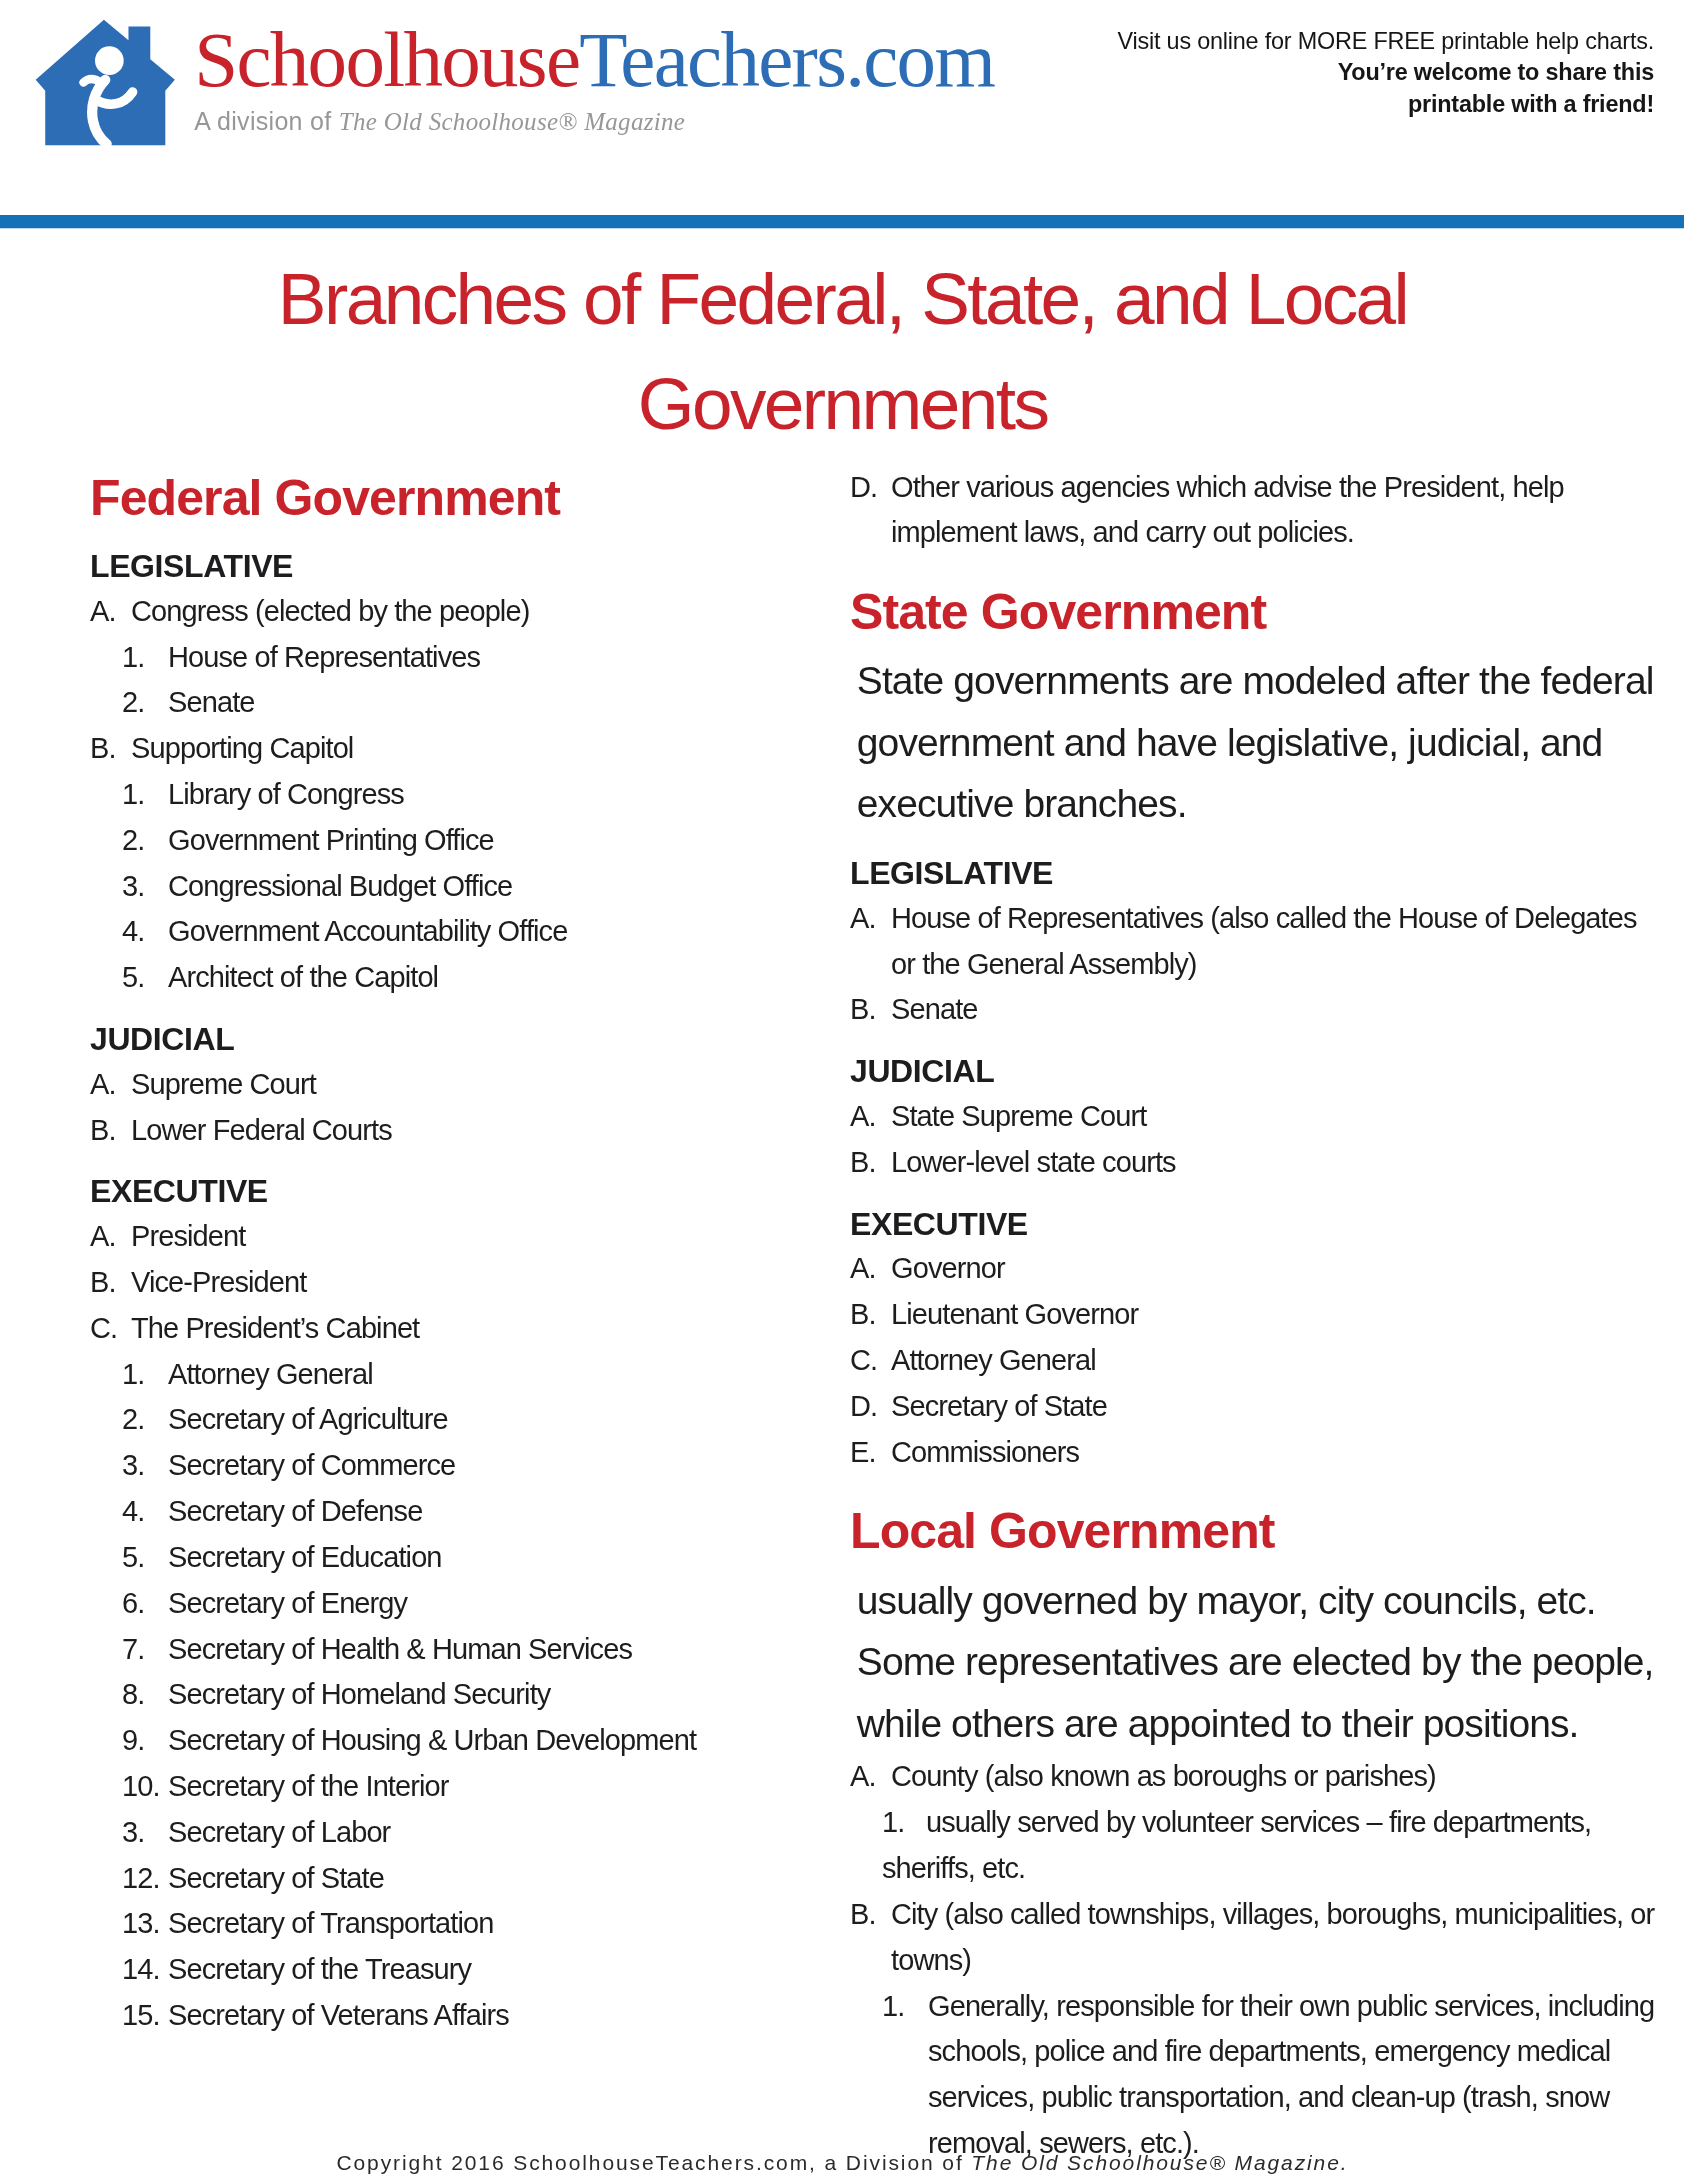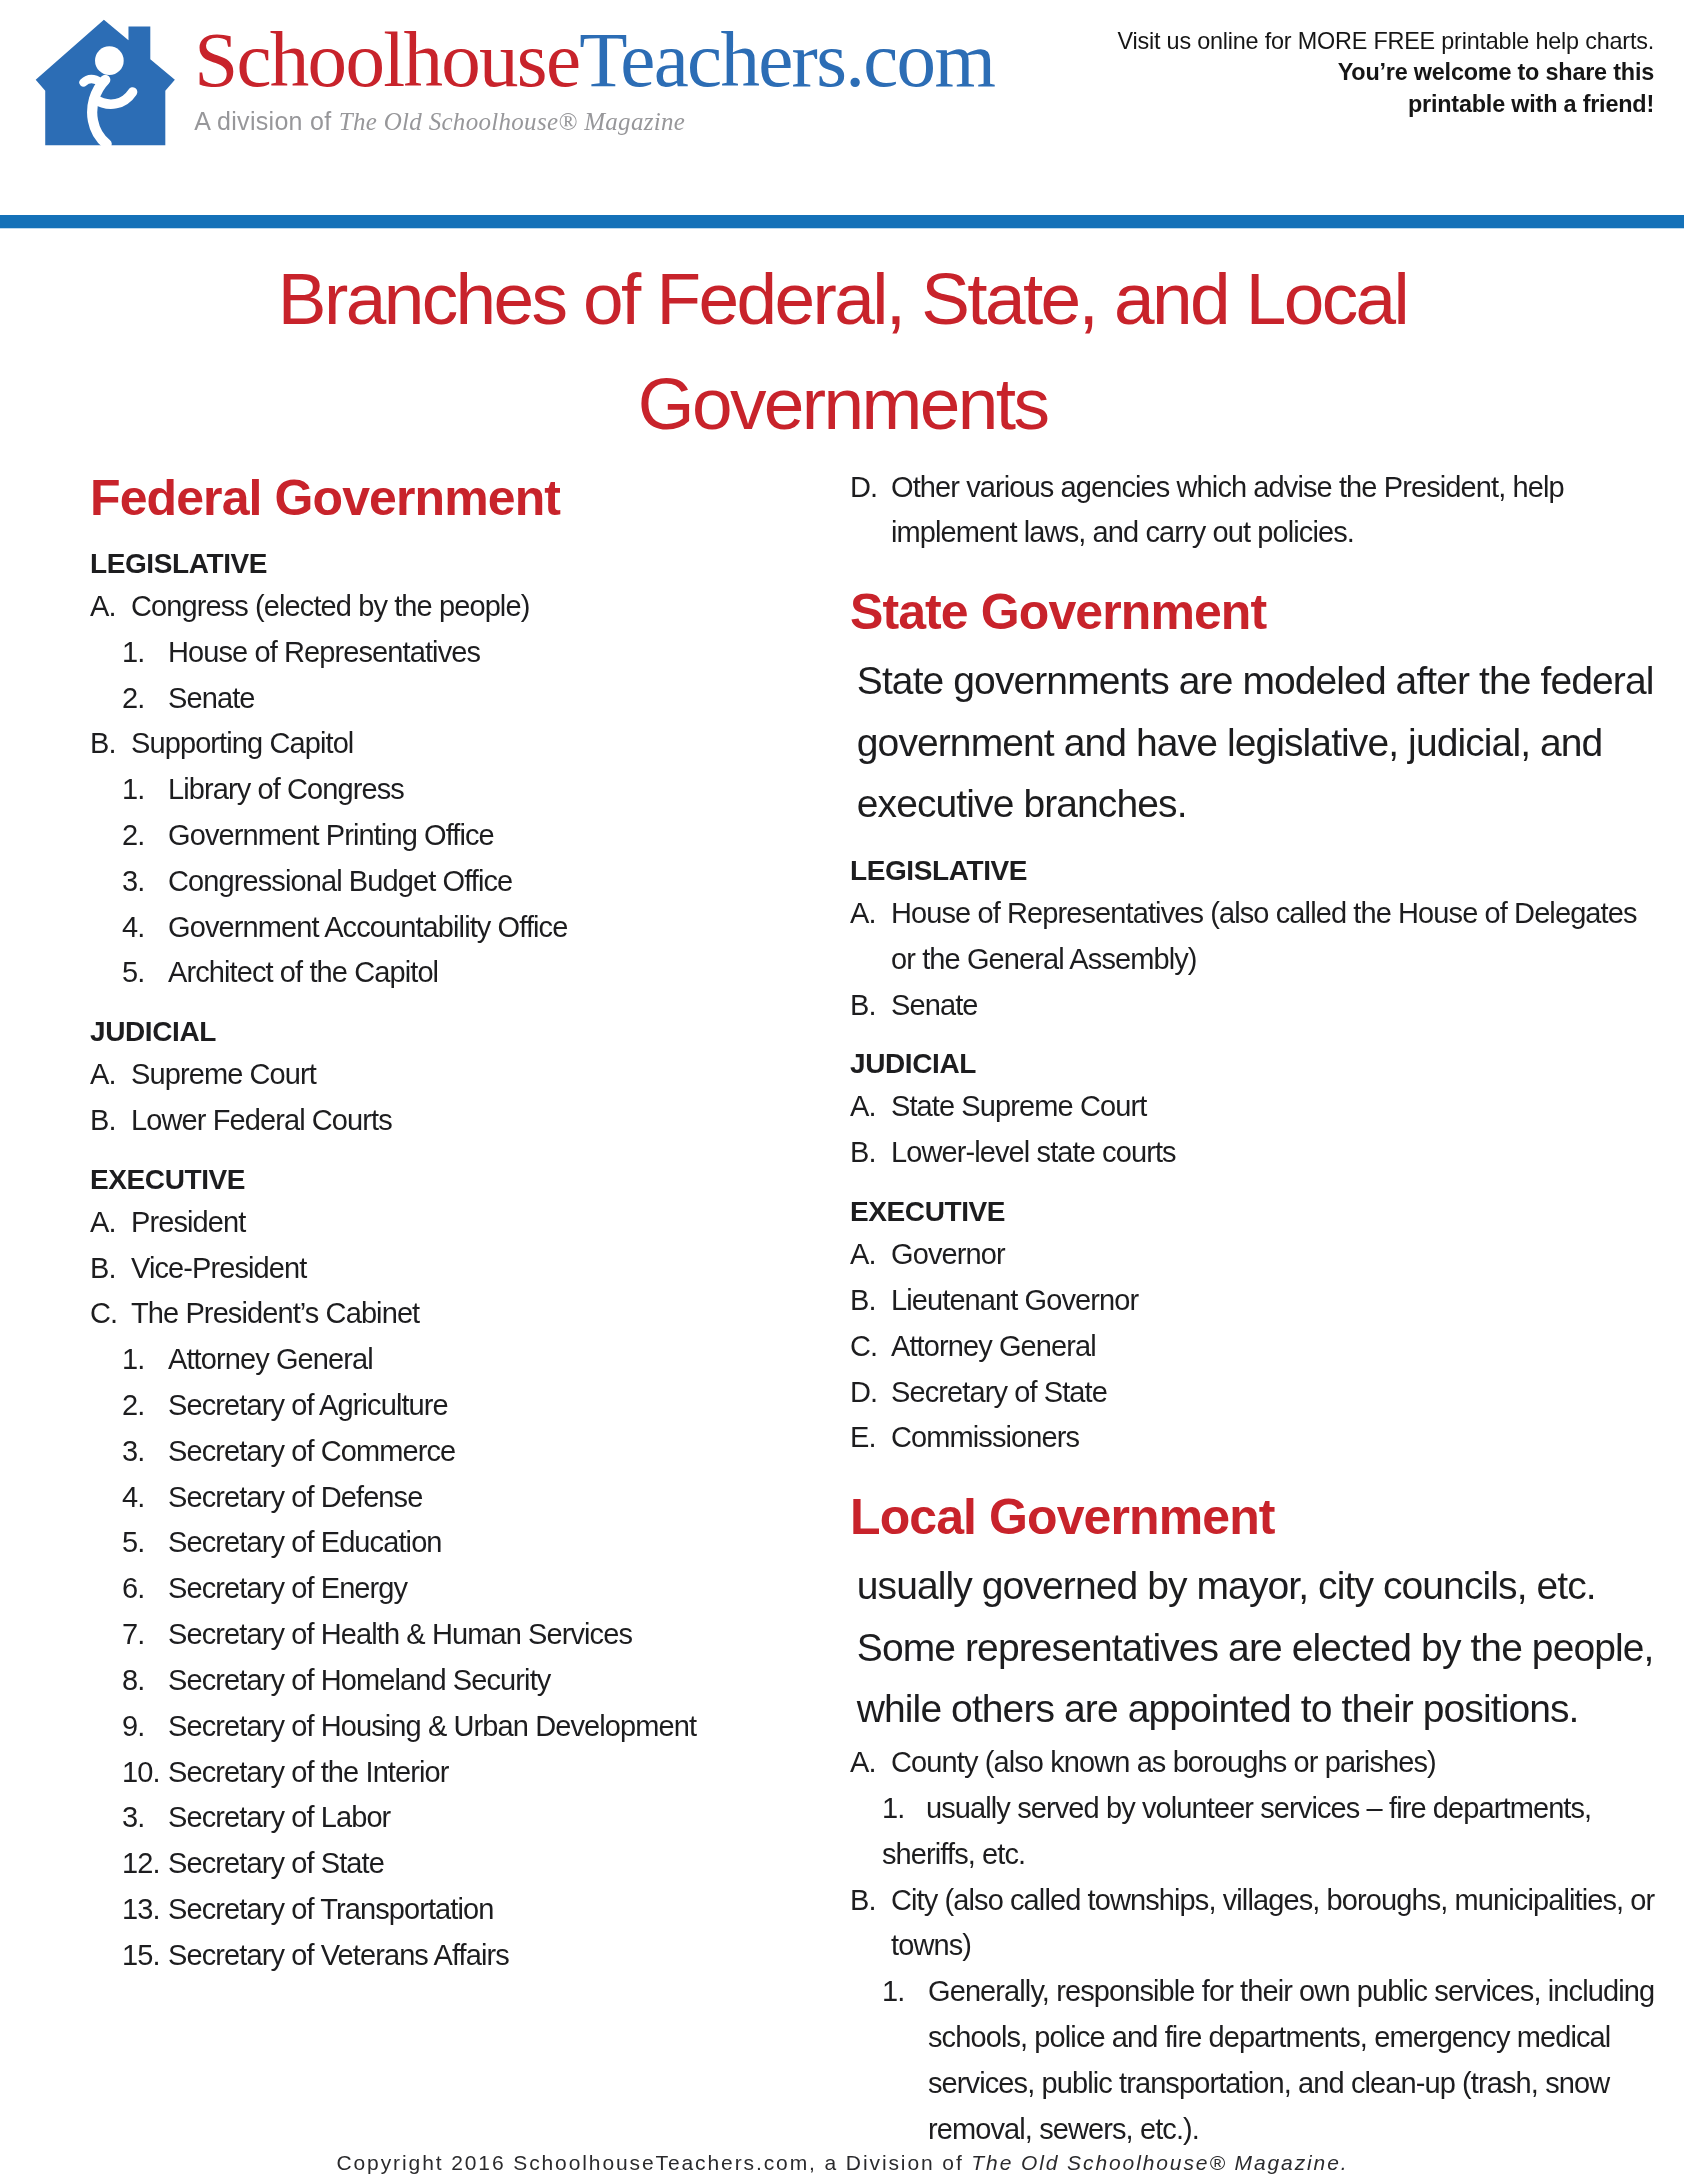--- a/index.html
+++ b/index.html
@@ -86,21 +86,21 @@
     font-weight: bold;
     font-size: 50px;
     line-height: 1.2;
     letter-spacing: -0.9px;
     margin: 25.6px 0 8.5px 0;
   }
   .col-left .sec-red:first-child { margin-top: 3.4px; }
 
   .sec-sub {
     font-weight: bold;
-    font-size: 28px;
+    font-size: 32px;
     line-height: 1.2;
     letter-spacing: -0.4px;
     margin: 19px 0 3.4px 0;
   }
 
   .para {
     font-size: 39px;
     line-height: 1.58;
     letter-spacing: -0.9px;
     margin: 5.1px 0 0 6.8px;
@@ -269,20 +269,24 @@
         </div>
         <div class="item lvl2">
           <span class="marker">12.</span>
           <span class="txt">Secretary of State</span>
         </div>
         <div class="item lvl2">
           <span class="marker">13.</span>
           <span class="txt">Secretary of Transportation</span>
         </div>
         <div class="item lvl2">
+          <span class="marker">14.</span>
+          <span class="txt">Secretary of the Treasury</span>
+        </div>
+        <div class="item lvl2">
           <span class="marker">15.</span>
           <span class="txt">Secretary of Veterans Affairs</span>
         </div>
       </div>
     <div class="col col-right">
         <div class="item lvl1">
           <span class="marker">D.</span>
           <span class="txt">Other various agencies which advise the President, help implement laws, and carry out policies.</span>
         </div>
         <div class="sec-red">State Government</div>

